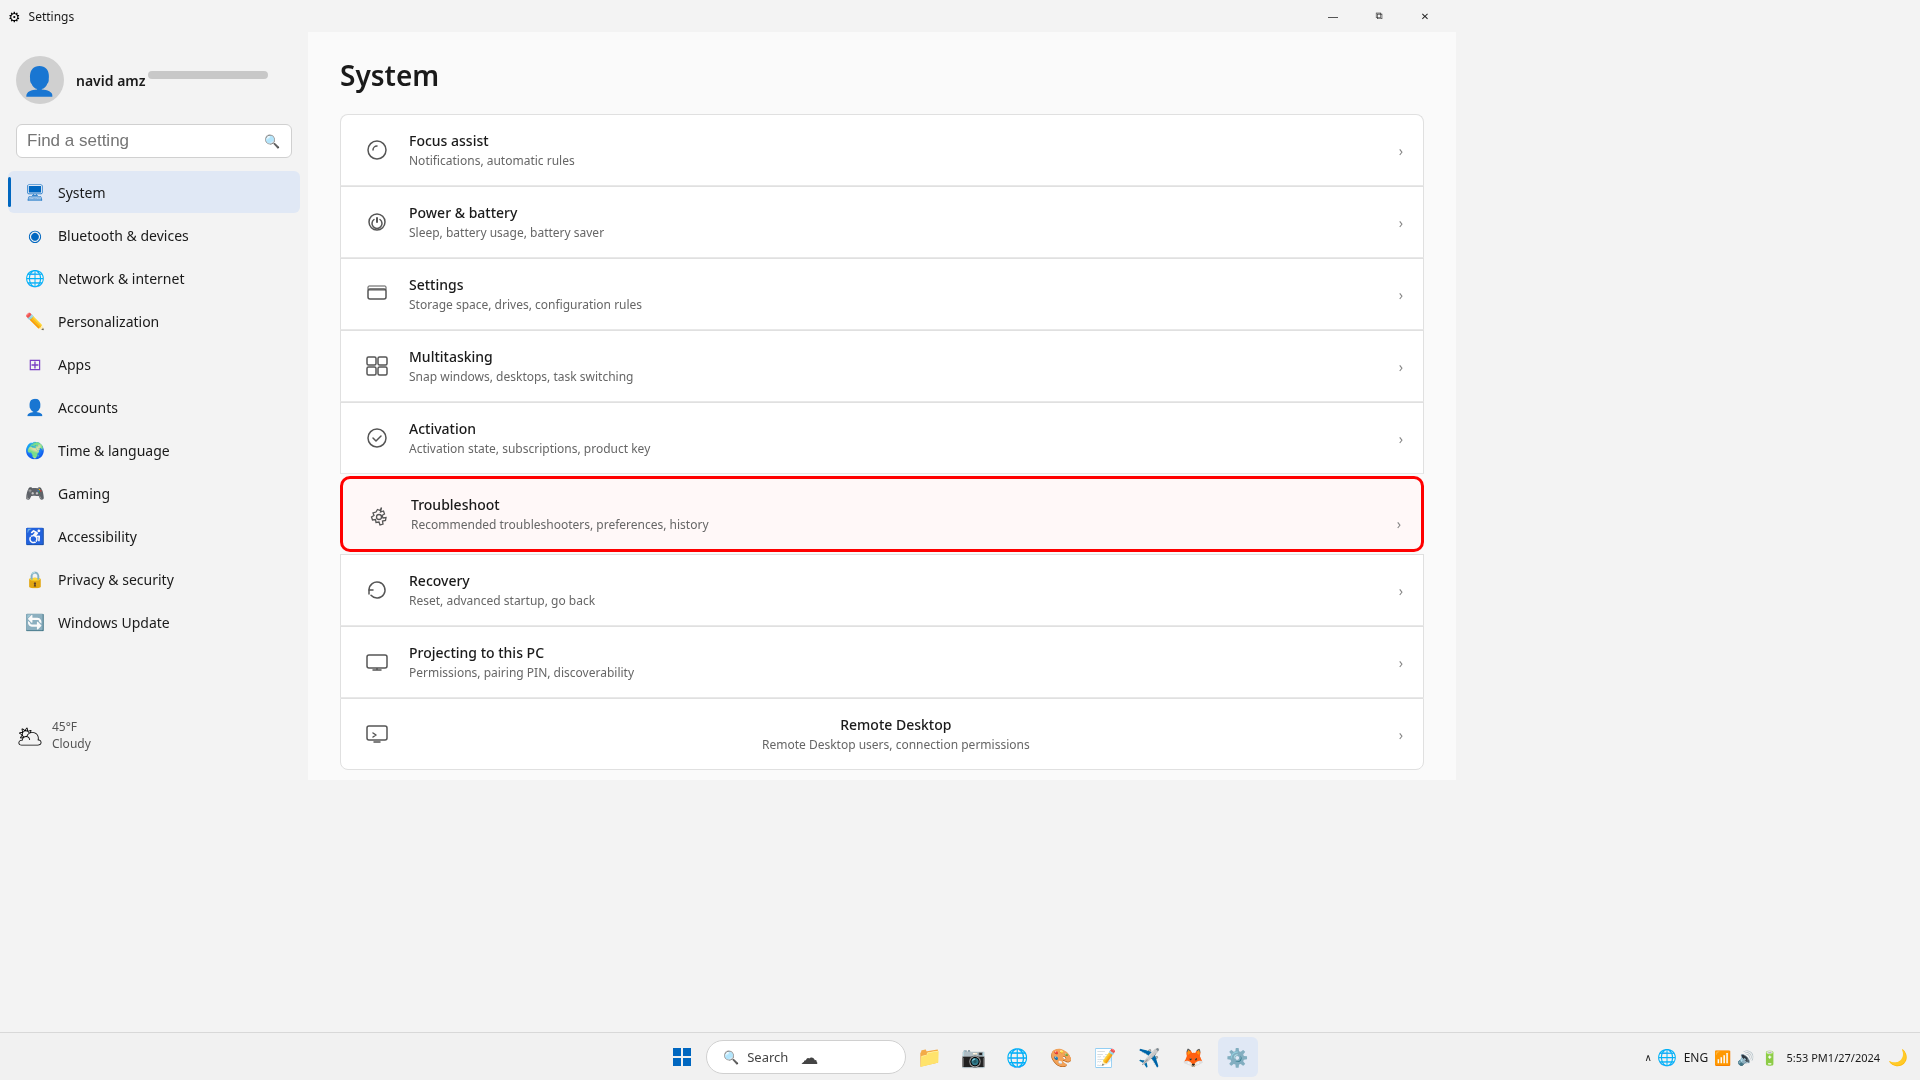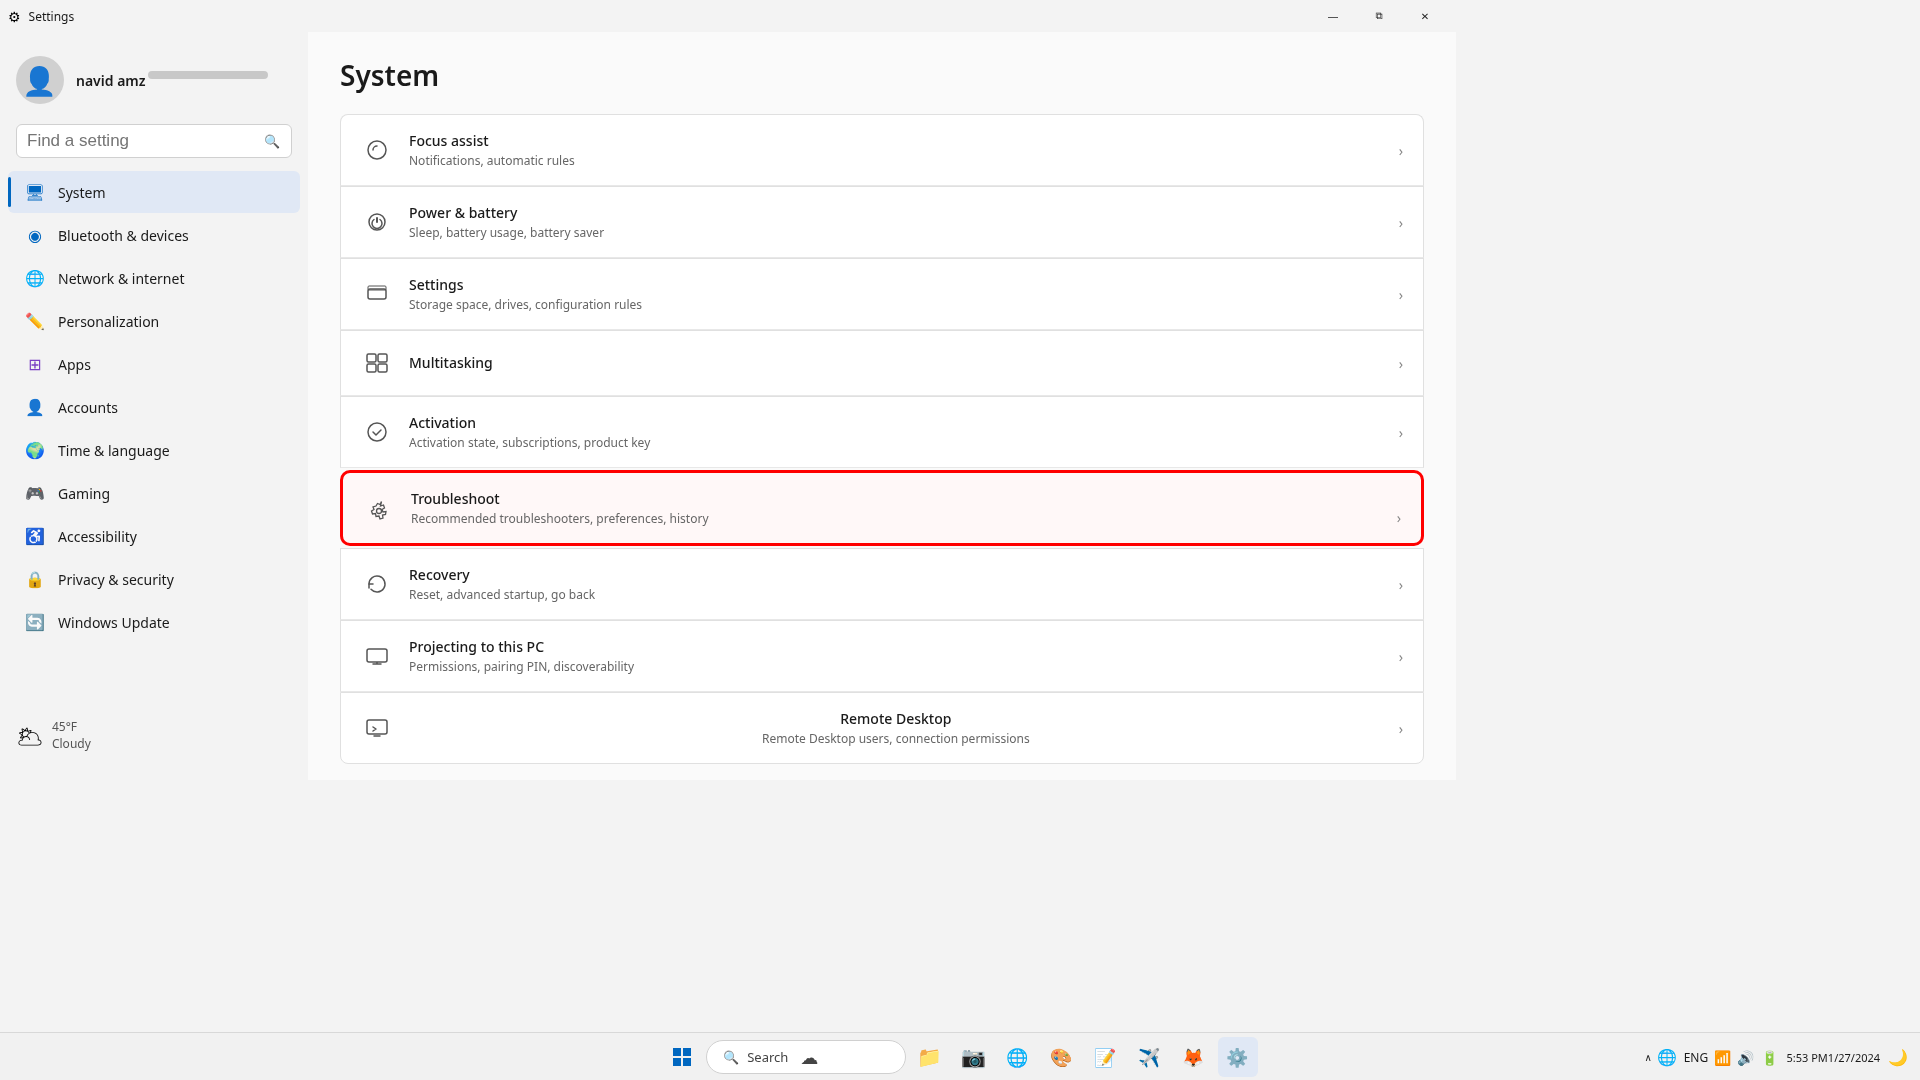--- a/index.html
+++ b/index.html
@@ -455,20 +455,21 @@
         <div class="item-icon">
           <svg width="24" height="24" viewBox="0 0 24 24" fill="none">
             <rect x="2" y="3" width="9" height="8" rx="1.5" stroke="#555" stroke-width="1.5"></rect>
             <rect x="13" y="3" width="9" height="8" rx="1.5" stroke="#555" stroke-width="1.5"></rect>
             <rect x="2" y="13" width="9" height="8" rx="1.5" stroke="#555" stroke-width="1.5"></rect>
             <rect x="13" y="13" width="9" height="8" rx="1.5" stroke="#555" stroke-width="1.5"></rect>
           </svg>
         </div>
         <div class="item-text">
           <div class="item-title">Multitasking</div>
+          <div class="item-desc">Snap windows, desktops, task switching</div>
         </div>
         <span class="item-chevron">›</span>
       </div>
 
       <div class="settings-item">
         <div class="item-icon">
           <svg width="24" height="24" viewBox="0 0 24 24" fill="none">
             <circle cx="12" cy="12" r="9" stroke="#555" stroke-width="1.5"></circle>
             <path d="M8 12l3 3 5-5" stroke="#555" stroke-width="1.5" stroke-linecap="round" stroke-linejoin="round"></path>
           </svg>

